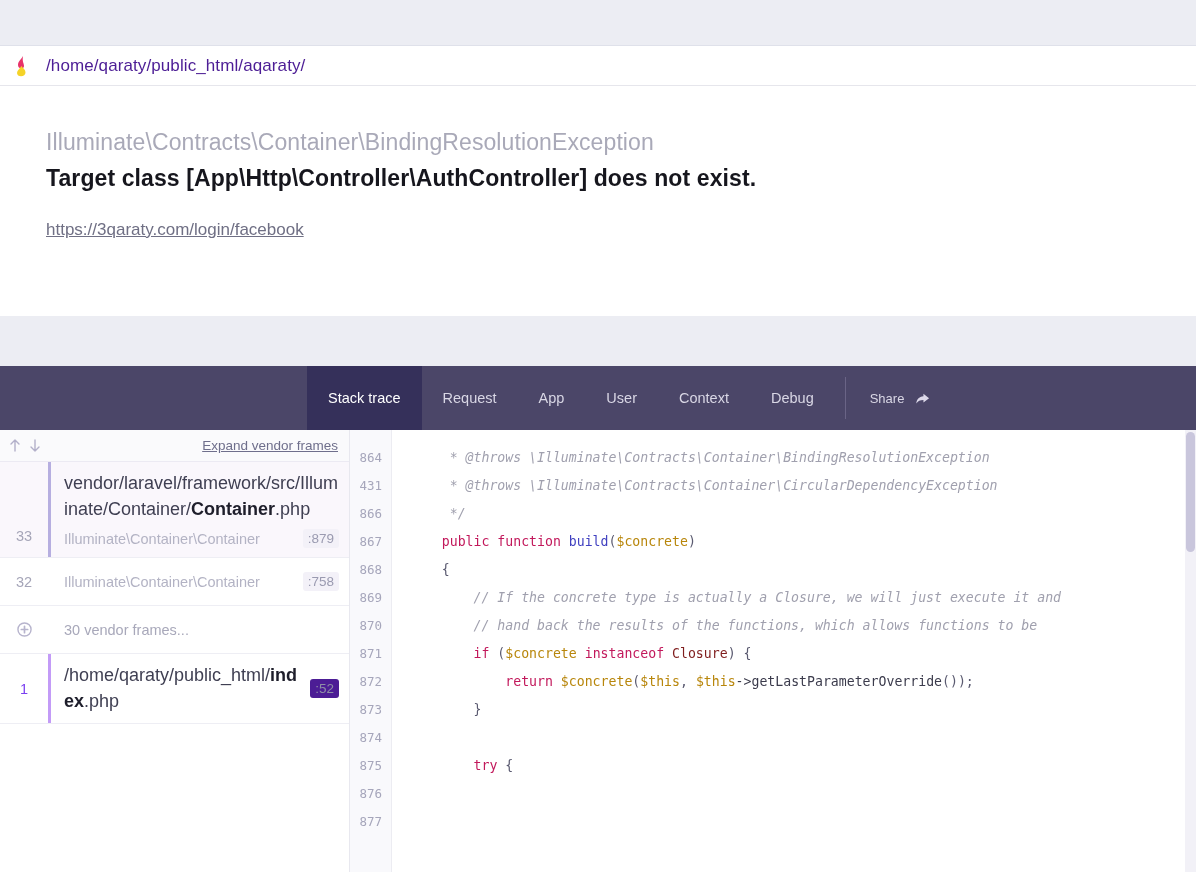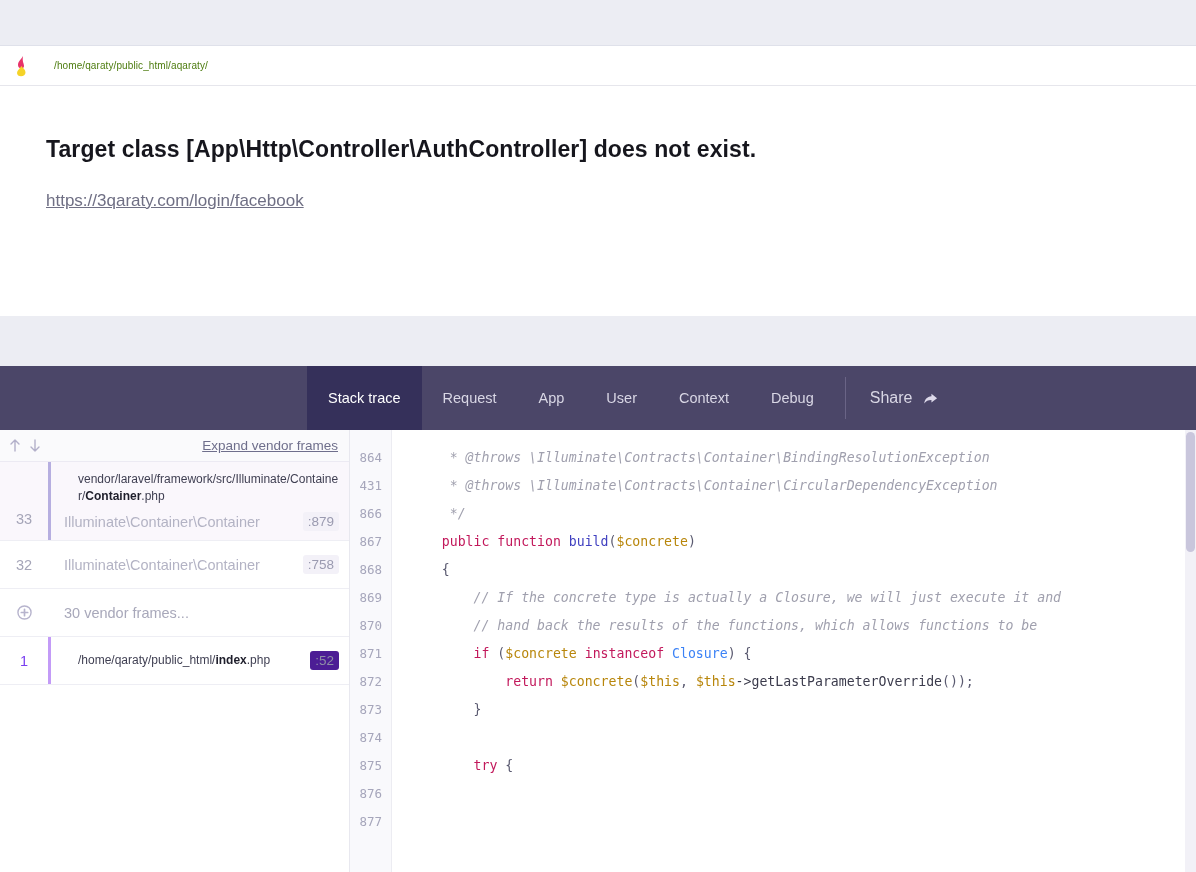--- a/index.html
+++ b/index.html
@@ -21,23 +21,23 @@
   .path-bar {
     height: 40px;
     background: #ffffff;
     border-bottom: 1px solid #e6e6ec;
     display: flex;
     align-items: center;
     padding-left: 14px;
   }
   .flame-icon { width: 18px; height: 22px; position: relative; flex: 0 0 18px; }
   .path-text {
-    margin-left: 22px;
-    font-size: 10px;
-    color: #4d7c0f;
+    margin-left: 14px;
+    font-size: 17px;
+    color: #4c1d95;
     letter-spacing: .1px;
   }
 
   
   .exception-wrap {
     background: #ffffff;
     padding: 42px 46px 0 46px;
     height: 230px;
   }
   .exception-class {
@@ -93,21 +93,21 @@
   .nav-sep {
     width: 1px;
     background: #6a6486;
     margin: 11px 10px;
   }
   .share-tab {
     display: flex;
     align-items: center;
     gap: 11px;
     padding: 0 14px;
-    font-size: 16px;
+    font-size: 13px;
     color: #d9d7e5;
     cursor: pointer;
   }
   .share-icon { width: 15px; height: 15px; display: block; }
 
   
   .split { display: flex; height: 498px; background: #ffffff; }
 
   
   .sidebar {
@@ -160,25 +160,24 @@
     background: transparent;
   }
   .frame.selected .frame-accent { background: #b6aee0; }
   .frame.app .frame-accent { background: #c39bf7; }
   .frame-body {
     flex: 1;
     padding: 9px 10px 9px 13px;
     min-width: 0;
   }
   .frame-file {
-    font-size: 12px;
+    font-size: 18px;
     color: #3f3f52;
     line-height: 1.42;
     word-break: break-word;
-    margin-left: 14px;
   }
   .frame-file b { font-weight: 700; color: #1e1e2b; }
   .frame-class-row {
     display: flex;
     align-items: center;
     justify-content: space-between;
     margin-top: 7px;
     gap: 8px;
   }
   .frame-class {
@@ -264,21 +263,21 @@
     font-family: "DejaVu Sans Mono", monospace;
     font-size: 13.2px;
     line-height: 28px;
     white-space: pre;
     color: #3b3b4c;
   }
   .cm { color: #a0a0ae; font-style: italic; }
   .kw { color: #c2185b; }
   .fn { color: #4040c0; }
   .var { color: #b8860b; }
-  .cls { color: #3b82f6; }
+  .cls { color: #7f1d1d; }
   .op  { color: #3b3b4c; }
   .punc{ color: #5a5a70; }
 
   
   .scrollbar-track {
     position: absolute;
     right: 0; top: 0; bottom: 0;
     width: 11px;
     background: #f2f1f7;
   }
@@ -299,20 +298,21 @@
   <span class="flame-icon">
     <svg width="18" height="22" viewBox="0 0 18 22">
       <path d="M9 1 C7 5 4 6 4 10 C4 12 5.5 13.5 7.5 13.5 C9 13.5 10 12.4 10 11 C10 8 8 7 9 1 Z" fill="#e8336a"></path>
       <path d="M7.5 11 C5.5 14 3 15.5 3 18 C3 20 4.8 21.3 7 21.3 C9.6 21.3 11.5 19.7 11.5 17.4 C11.5 14.5 9 13.5 7.5 11 Z" fill="#f5d328"></path>
     </svg>
   </span>
   <span class="path-text">/home/qaraty/public_html/aqaraty/</span>
 </div>
 
 <div class="exception-wrap">
+  <div class="exception-class">Illuminate\Contracts\Container\BindingResolutionException</div>
   <div class="exception-message">Target class [App\Http\Controller\AuthController] does not exist.</div>
   <a class="exception-url" href="#">https://3qaraty.com/login/facebook</a>
 </div>
 
 <div class="mid-band"></div>
 
 <div class="navbar">
   <div class="nav-tab active">Stack trace</div>
   <div class="nav-tab">Request</div>
   <div class="nav-tab">App</div>

